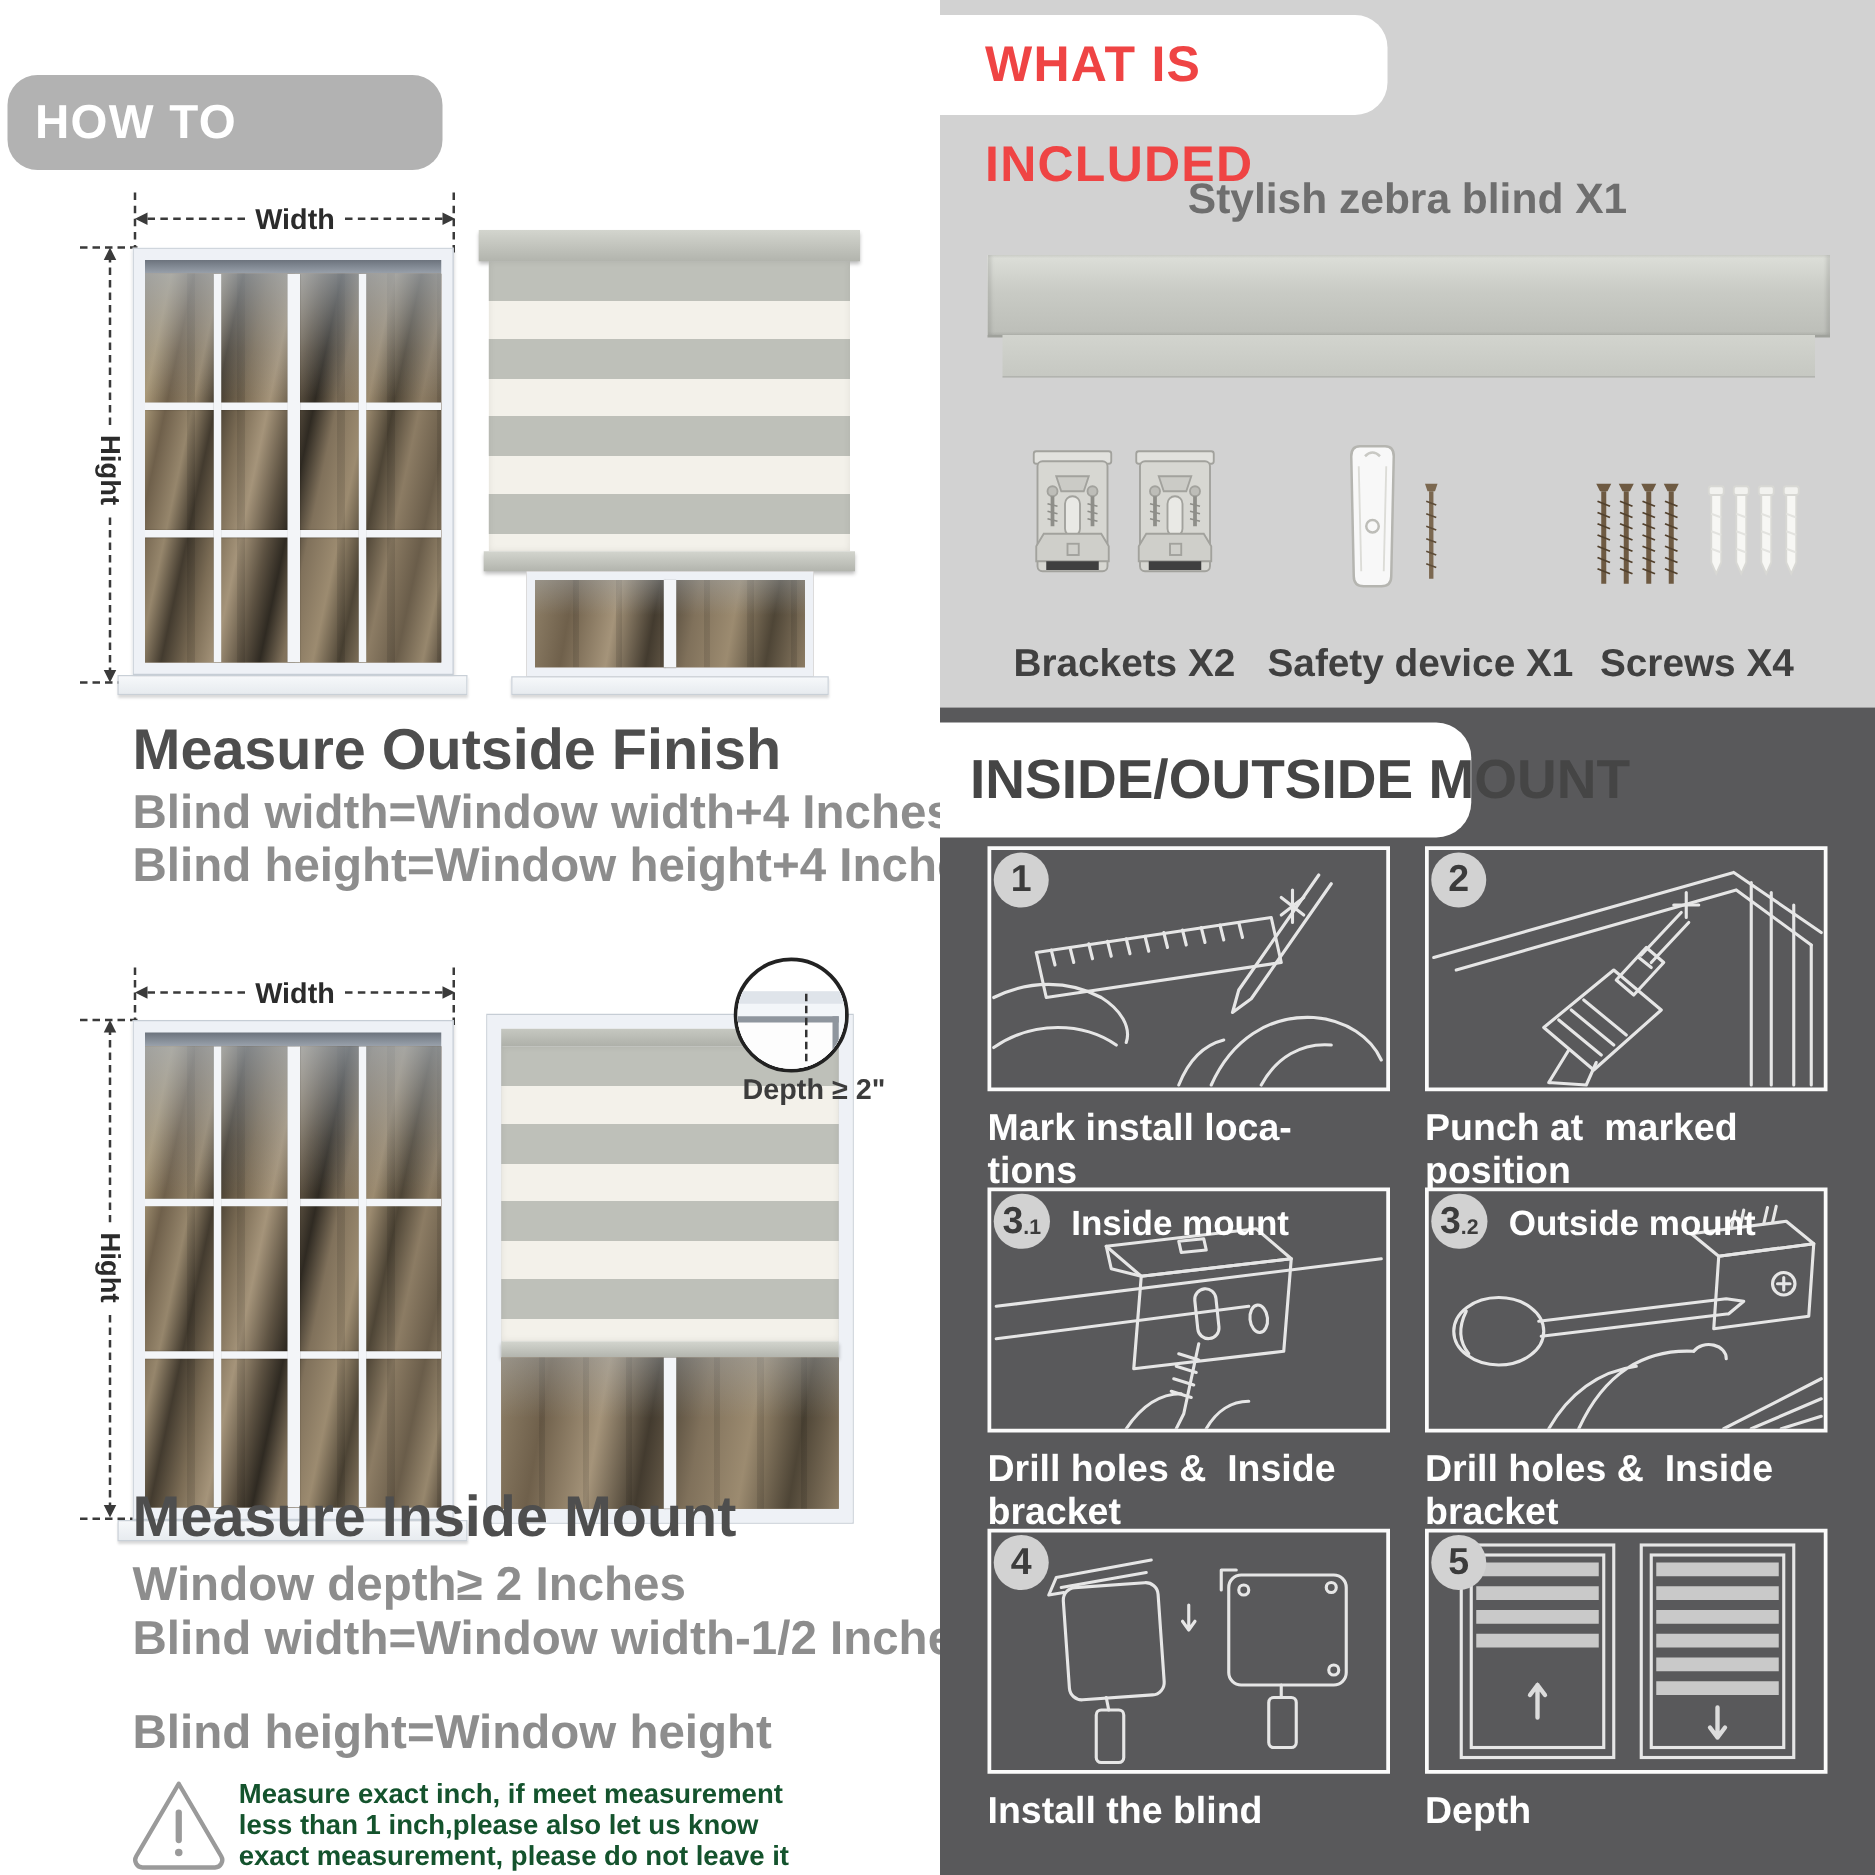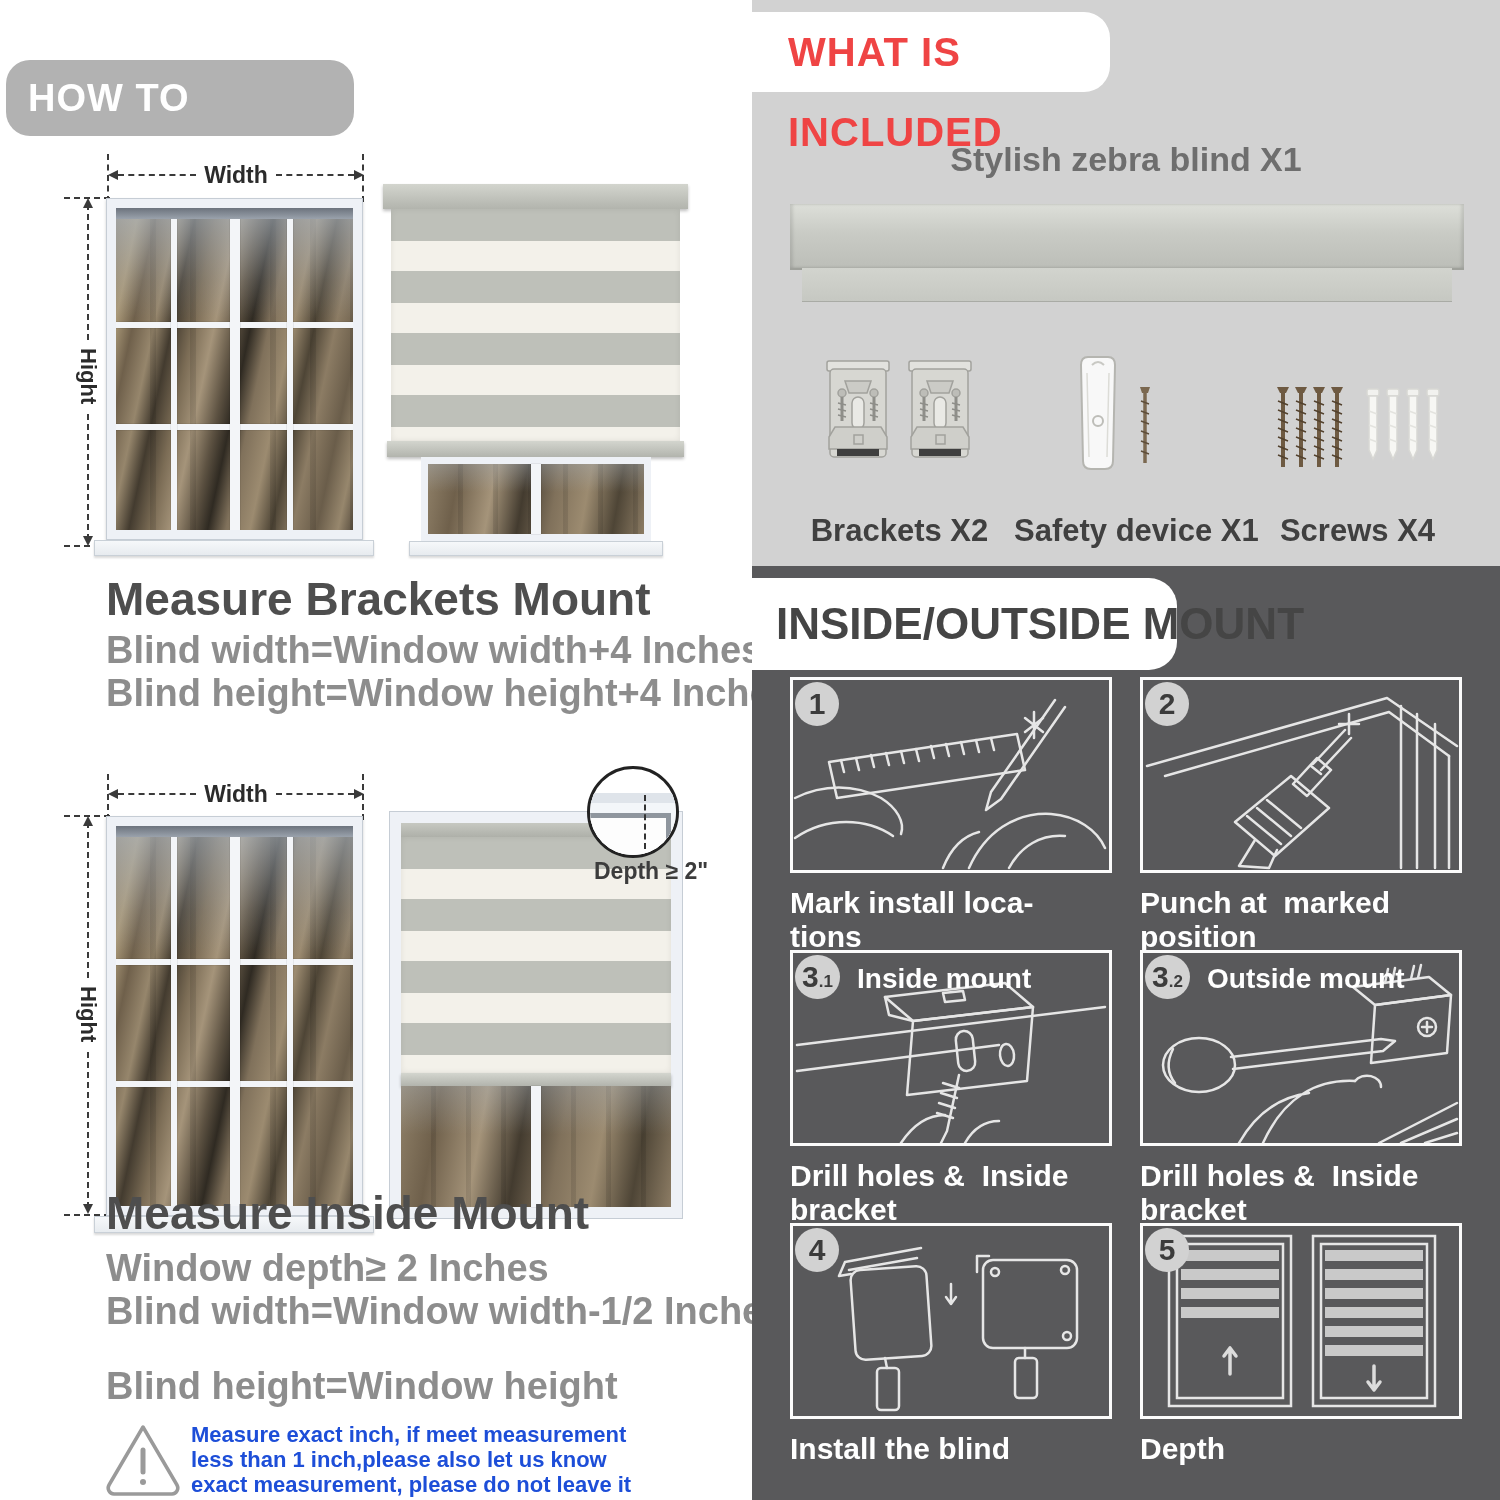--- a/index.html
+++ b/index.html
@@ -58,21 +58,21 @@
 
   
   .cdetail{width:92px;height:92px;border-radius:50%;border:3px solid #222;background:#fff;overflow:hidden;box-sizing:border-box;}
   .cdetail .f1{position:absolute;left:-34px;top:24px;width:130px;height:110px;
                background:#f3f6f9;border-top:10px solid #dfe4ea;border-right:10px solid #c7ced6;}
   .cdetail .f2{position:absolute;left:-20px;top:44px;width:96px;height:90px;
                background:#fdfdfd;border-top:5px solid #8f969e;border-right:5px solid #8f969e;}
   .cdetail .dline{position:absolute;right:30px;top:26px;height:54px;border-left:2px dashed #333;}
   .depth-label{font-size:23px;font-weight:700;color:#3c3c3c;}
 
-  .warn-text{width:462px;font-size:22px;line-height:25px;font-weight:700;color:#1d4ed8;}
+  .warn-text{width:462px;font-size:22px;line-height:25px;font-weight:700;color:#14532d;}
 
   
   .inc-panel{left:752px;top:0;width:748px;height:566px;background:#d2d2d2;}
   .inc-header{left:0;top:12px;width:358px;height:80px;background:#fff;border-radius:0 26px 26px 0;
               color:#ef4444;font-size:40px;font-weight:700;letter-spacing:1px;line-height:80px;
               padding-left:36px;box-sizing:border-box;}
   .inc-product{left:0;top:140px;width:100%;text-align:center;font-size:34px;font-weight:700;color:#6e6e6e;}
   .bar-main{left:38px;top:204px;width:674px;height:64px;
             background:linear-gradient(180deg,#dddfd9 0%,#c9cbc5 45%,#bcbeb8 100%);
             border-bottom:2px solid #9fa19b;
@@ -141,21 +141,21 @@
     <div class="abs sill" style="left:94px;top:492px;width:280px;height:16px;"></div>
 
     <div class="abs rail" style="left:383px;top:136px;width:305px;height:25px;"></div>
     <div class="abs zebra" style="left:391px;top:161px;width:289px;height:232px;"></div>
     <div class="abs rail" style="left:387px;top:393px;width:297px;height:16px;"></div>
     <div class="abs photo" style="left:421px;top:409px;width:230px;height:84px;border:7px solid #eef1f6;box-sizing:border-box;">
       <div class="mc" style="left:calc(50% - 5px);"></div>
     </div>
     <div class="abs sill" style="left:409px;top:493px;width:254px;height:15px;"></div>
 
-    <div class="abs sec-heading" style="left:106px;top:528px;">Measure Brackets Mount</div>
+    <div class="abs sec-heading" style="left:106px;top:528px;">Measure Outside Finish</div>
     <div class="abs sec-line" style="left:106px;top:582px;">Blind width=Window width+4 Inches</div>
     <div class="abs sec-line" style="left:106px;top:625px;">Blind height=Window height+4 Inches</div>
 
     <div class="abs vguide" style="left:107px;top:726px;height:46px;"></div>
     <div class="abs vguide" style="left:362px;top:726px;height:46px;"></div>
     <div class="abs warrow" style="left:108px;top:738px;width:256px;">
       <div class="ah ah-left"></div>
       <div class="dash-flex"></div>
       <span class="wlabel">Width</span>
       <div class="dash-flex"></div>

